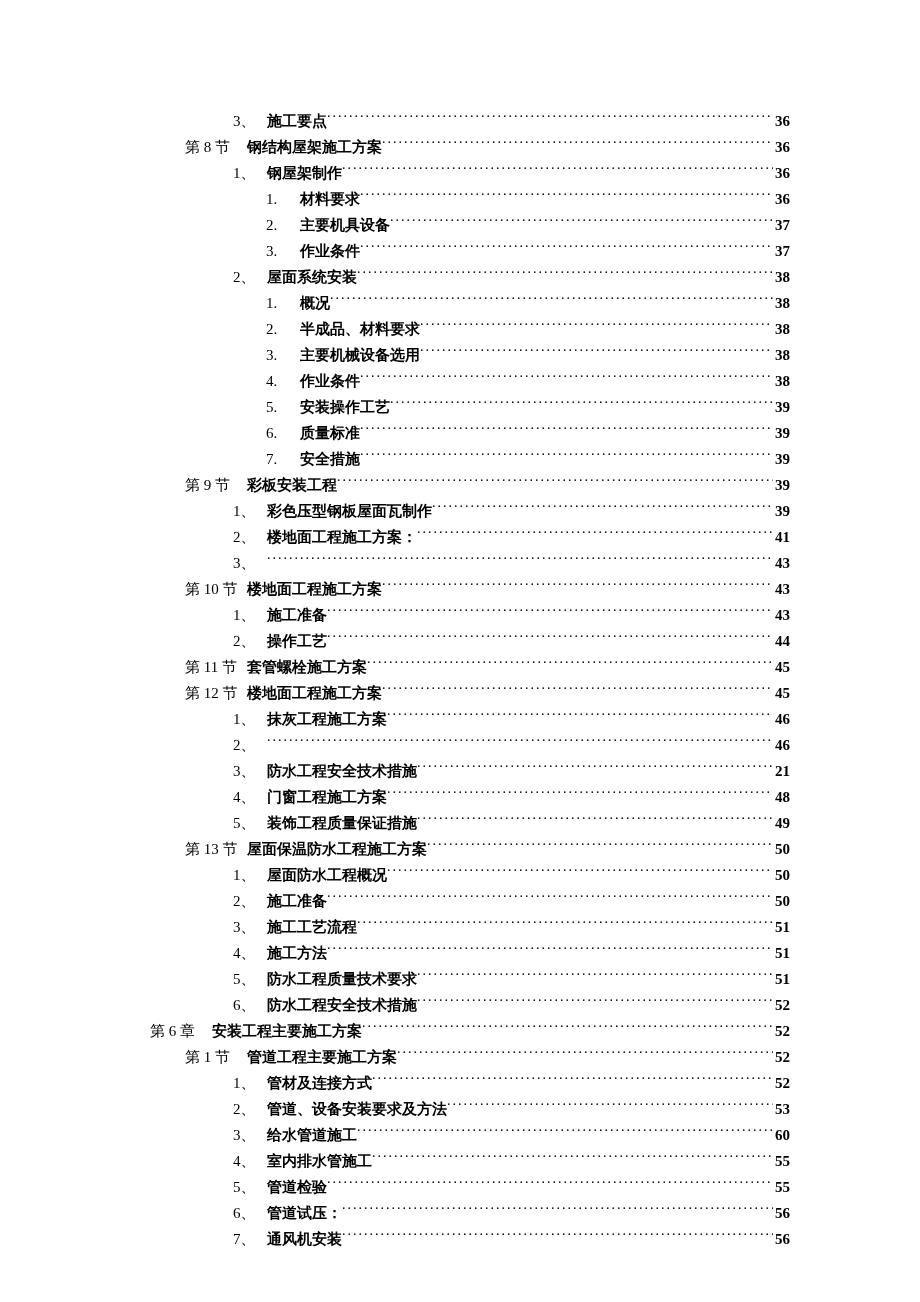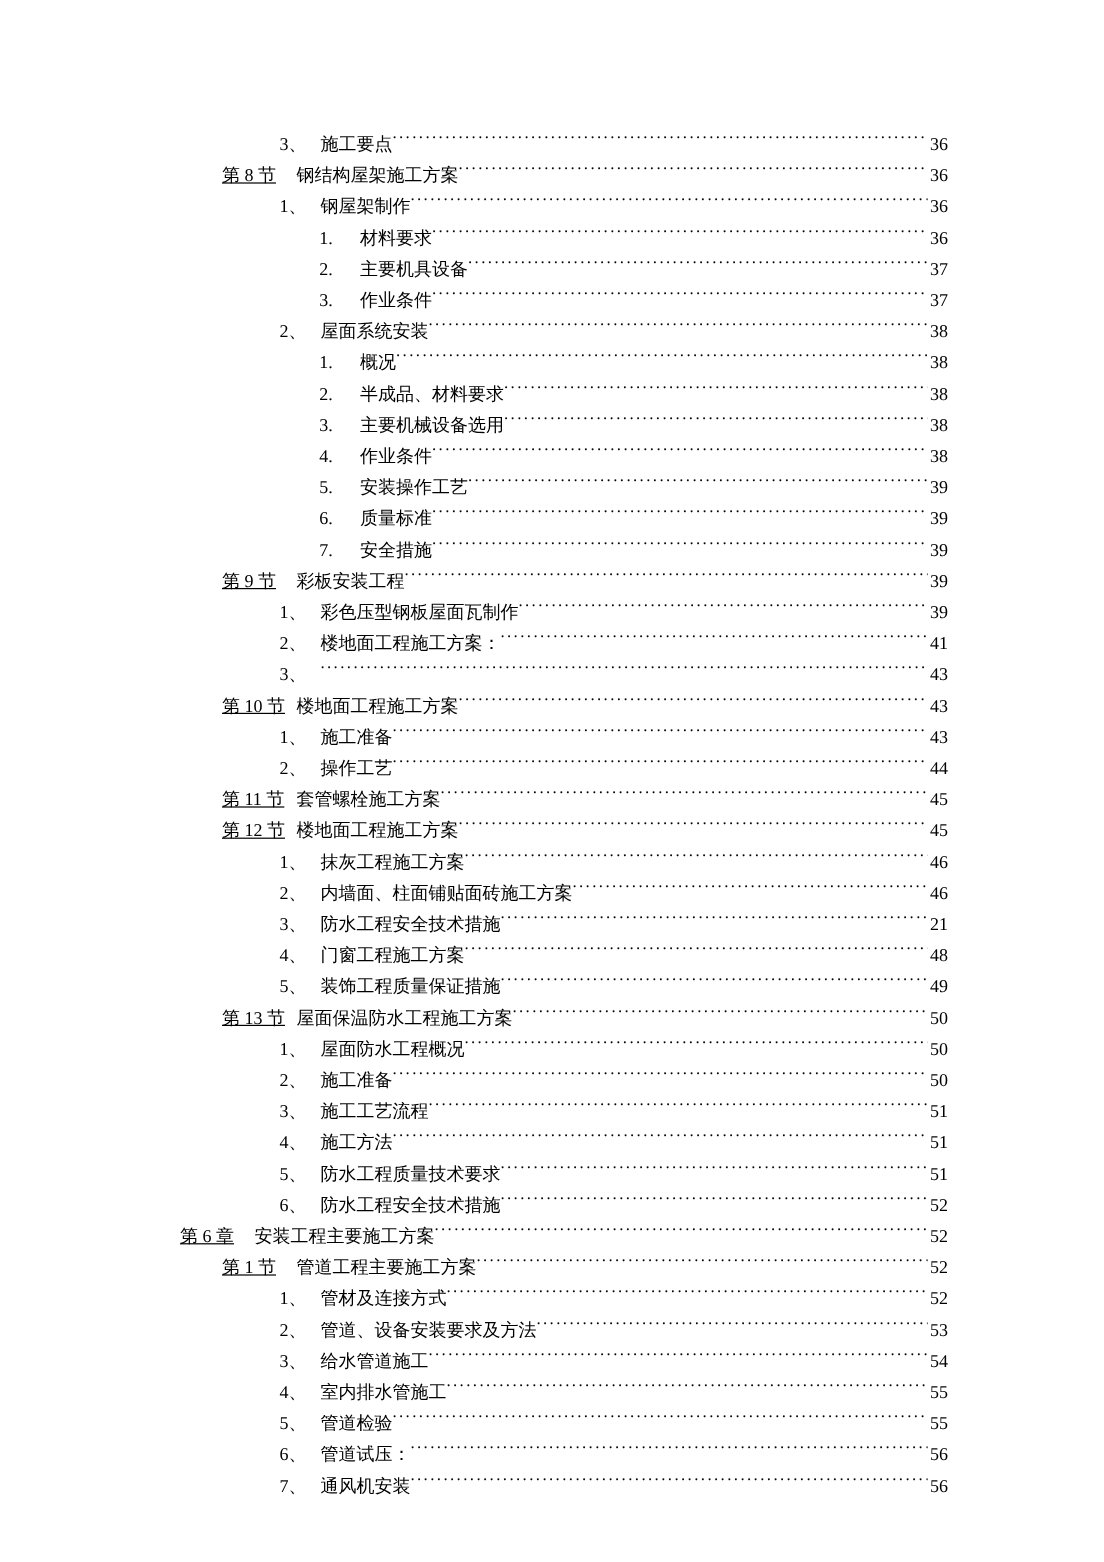--- a/index.html
+++ b/index.html
@@ -32,43 +32,44 @@
   .lvl-2 { padding-left: 35px; }
   .lvl-3 { padding-left: 83px; }
   .lvl-4 { padding-left: 116px; }
   .num-col {
     display: inline-block;
     min-width: 34px;
   }
   .num-col-wide {
     display: inline-block;
     min-width: 62px;
-    text-decoration: underline;
   }
   .label {
     flex: 0 0 auto;
+    font-weight: bold;
   }
   .leader {
     flex: 1 1 auto;
     overflow: hidden;
     position: relative;
     height: 1em;
   }
   .leader::after {
     content: "..............................................................................................................................................................................................";
     position: absolute;
     left: 0;
     bottom: 0;
     white-space: nowrap;
     letter-spacing: 2px;
     font-size: 14px;
   }
   .page-num {
     flex: 0 0 auto;
     padding-left: 2px;
+    font-weight: bold;
   }
 </style>
 </head>
 <body>
 
 <div class="page" id="toc-root">
     <div class="toc-line lvl-3">
       <span class="num-col">3、</span>
       <span class="label">施工要点</span>
       <span class="leader"></span>
@@ -206,21 +207,20 @@
       <span class="page-num">45</span>
     </div>
     <div class="toc-line lvl-3">
       <span class="num-col">1、</span>
       <span class="label">抹灰工程施工方案</span>
       <span class="leader"></span>
       <span class="page-num">46</span>
     </div>
     <div class="toc-line lvl-3">
       <span class="num-col">2、</span>
-      <span class="label">内墙面、柱面铺贴面砖施工方案</span>
       <span class="leader"></span>
       <span class="page-num">46</span>
     </div>
     <div class="toc-line lvl-3">
       <span class="num-col">3、</span>
       <span class="label">防水工程安全技术措施</span>
       <span class="leader"></span>
       <span class="page-num">21</span>
     </div>
     <div class="toc-line lvl-3">
@@ -298,21 +298,21 @@
     <div class="toc-line lvl-3">
       <span class="num-col">2、</span>
       <span class="label">管道、设备安装要求及方法</span>
       <span class="leader"></span>
       <span class="page-num">53</span>
     </div>
     <div class="toc-line lvl-3">
       <span class="num-col">3、</span>
       <span class="label">给水管道施工</span>
       <span class="leader"></span>
-      <span class="page-num">54</span>
+      <span class="page-num">60</span>
     </div>
     <div class="toc-line lvl-3">
       <span class="num-col">4、</span>
       <span class="label">室内排水管施工</span>
       <span class="leader"></span>
       <span class="page-num">55</span>
     </div>
     <div class="toc-line lvl-3">
       <span class="num-col">5、</span>
       <span class="label">管道检验</span>

